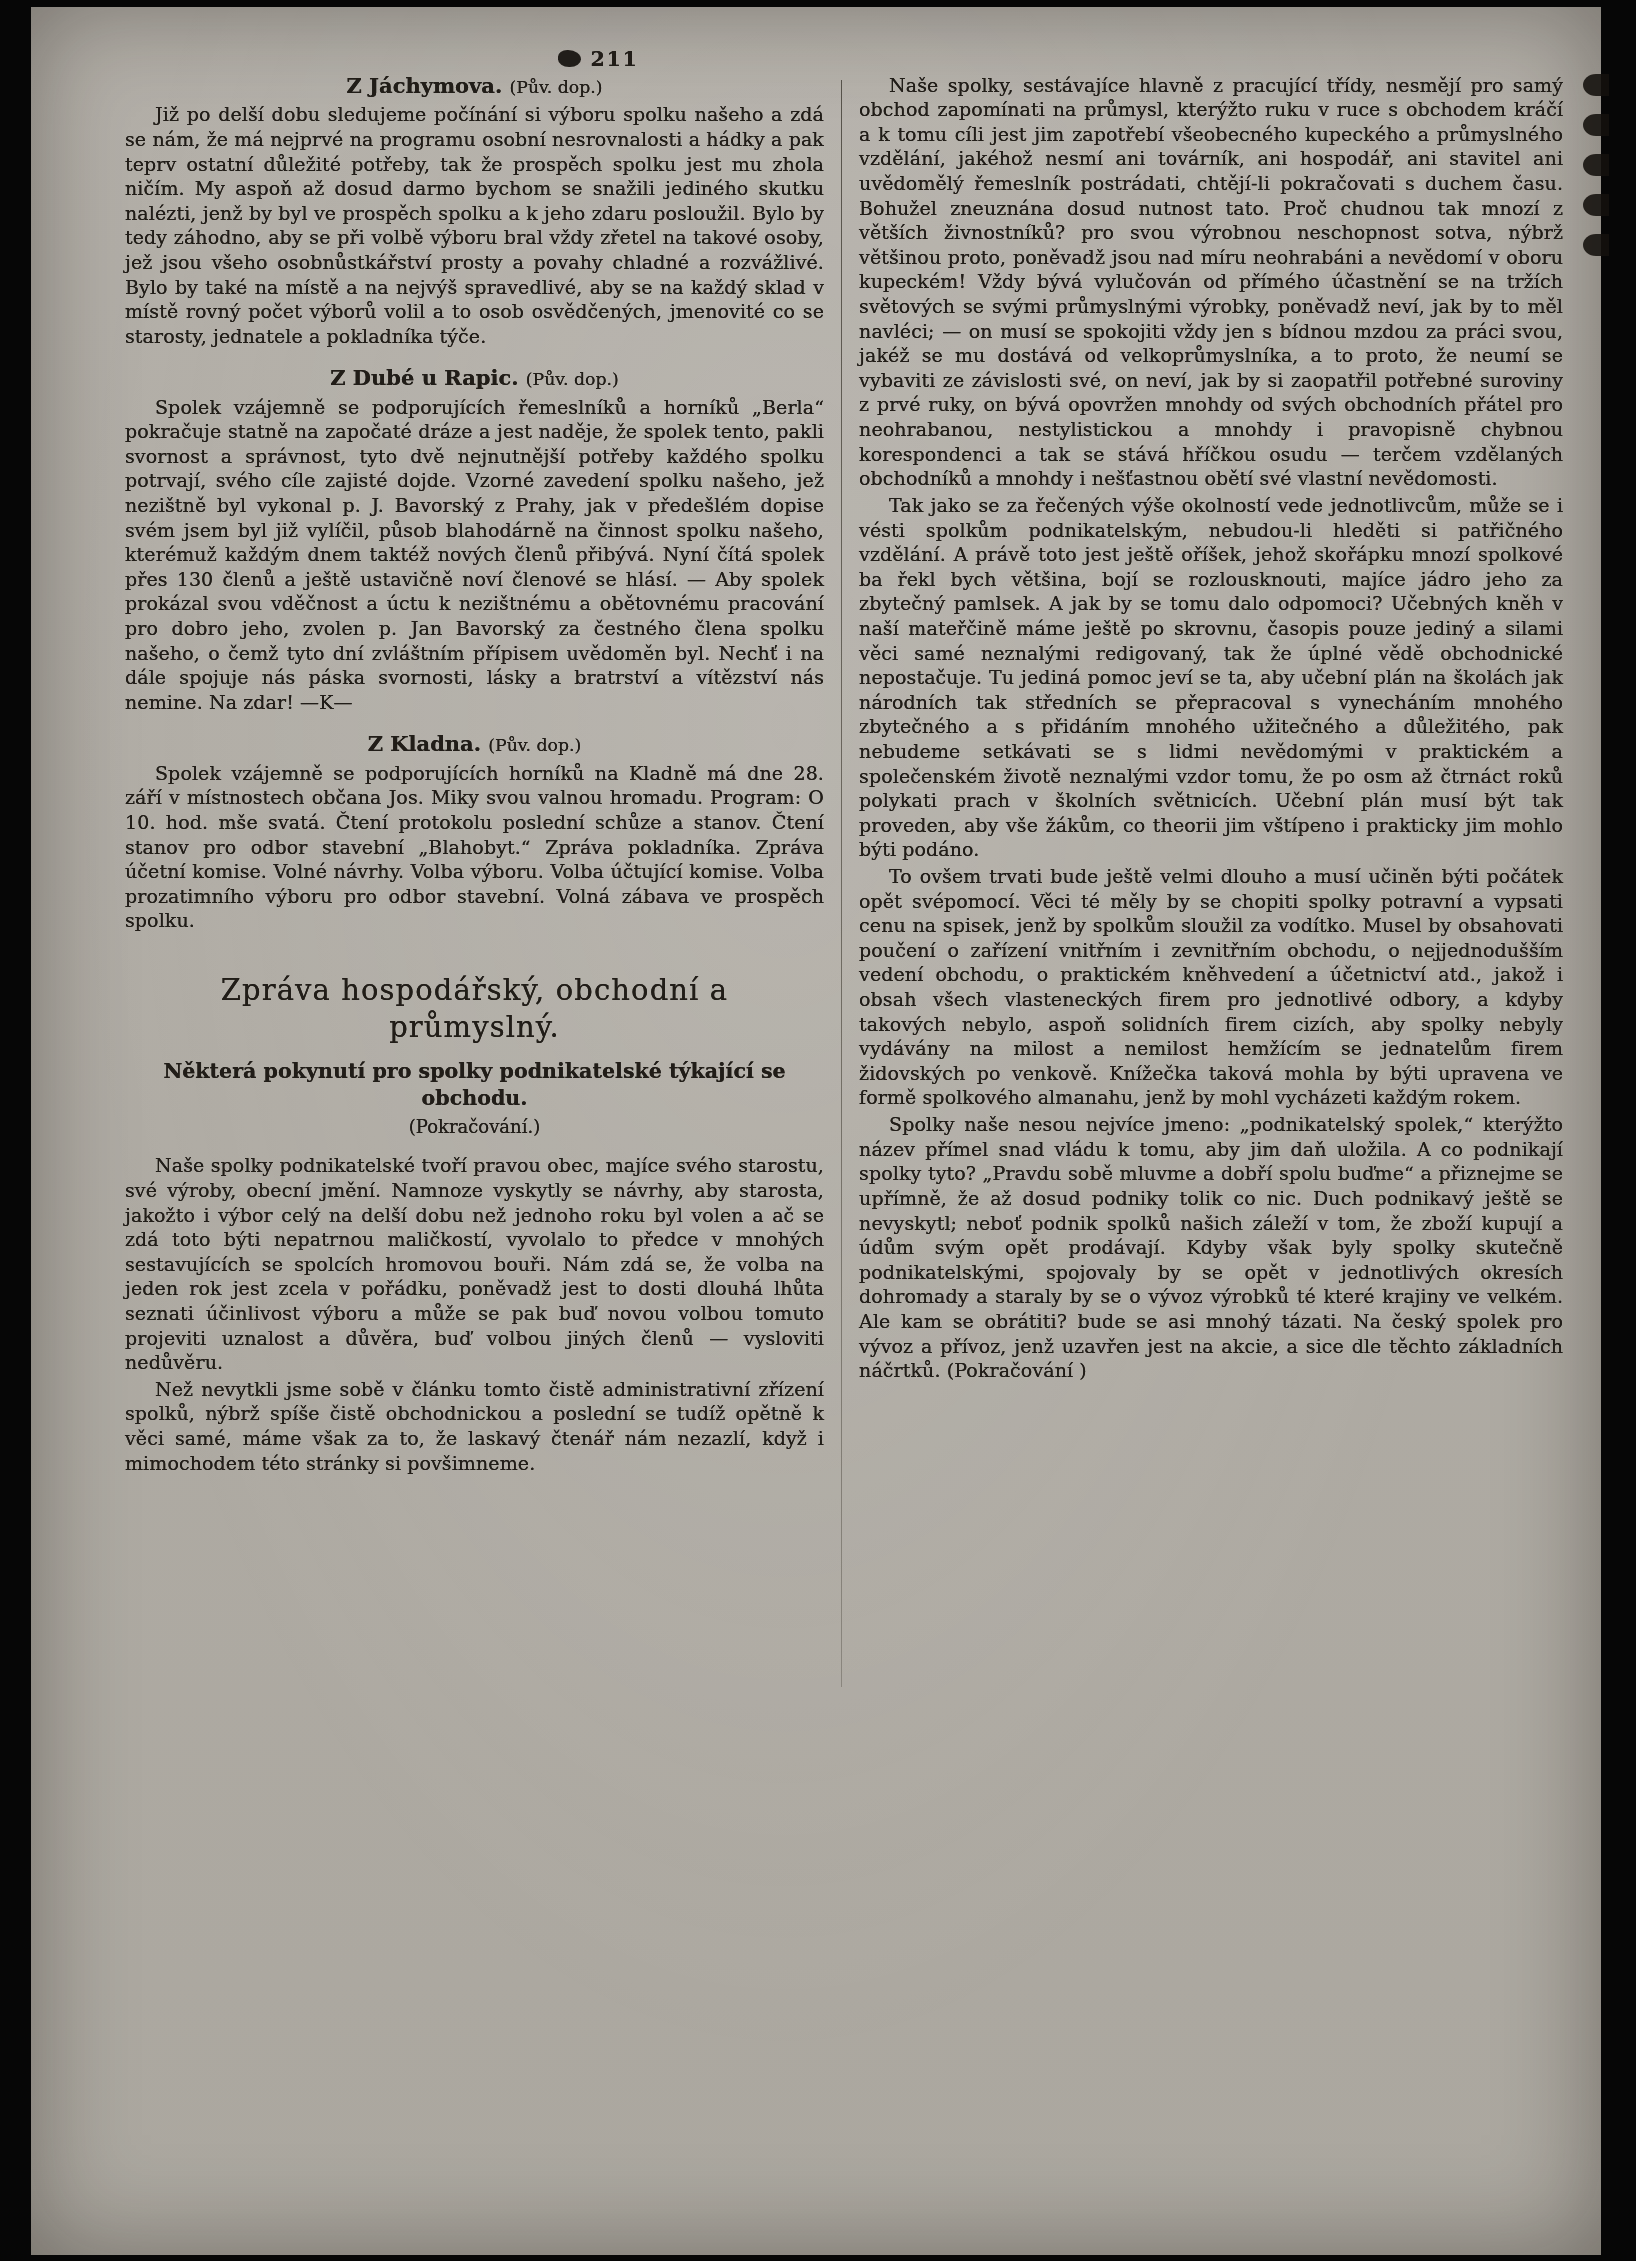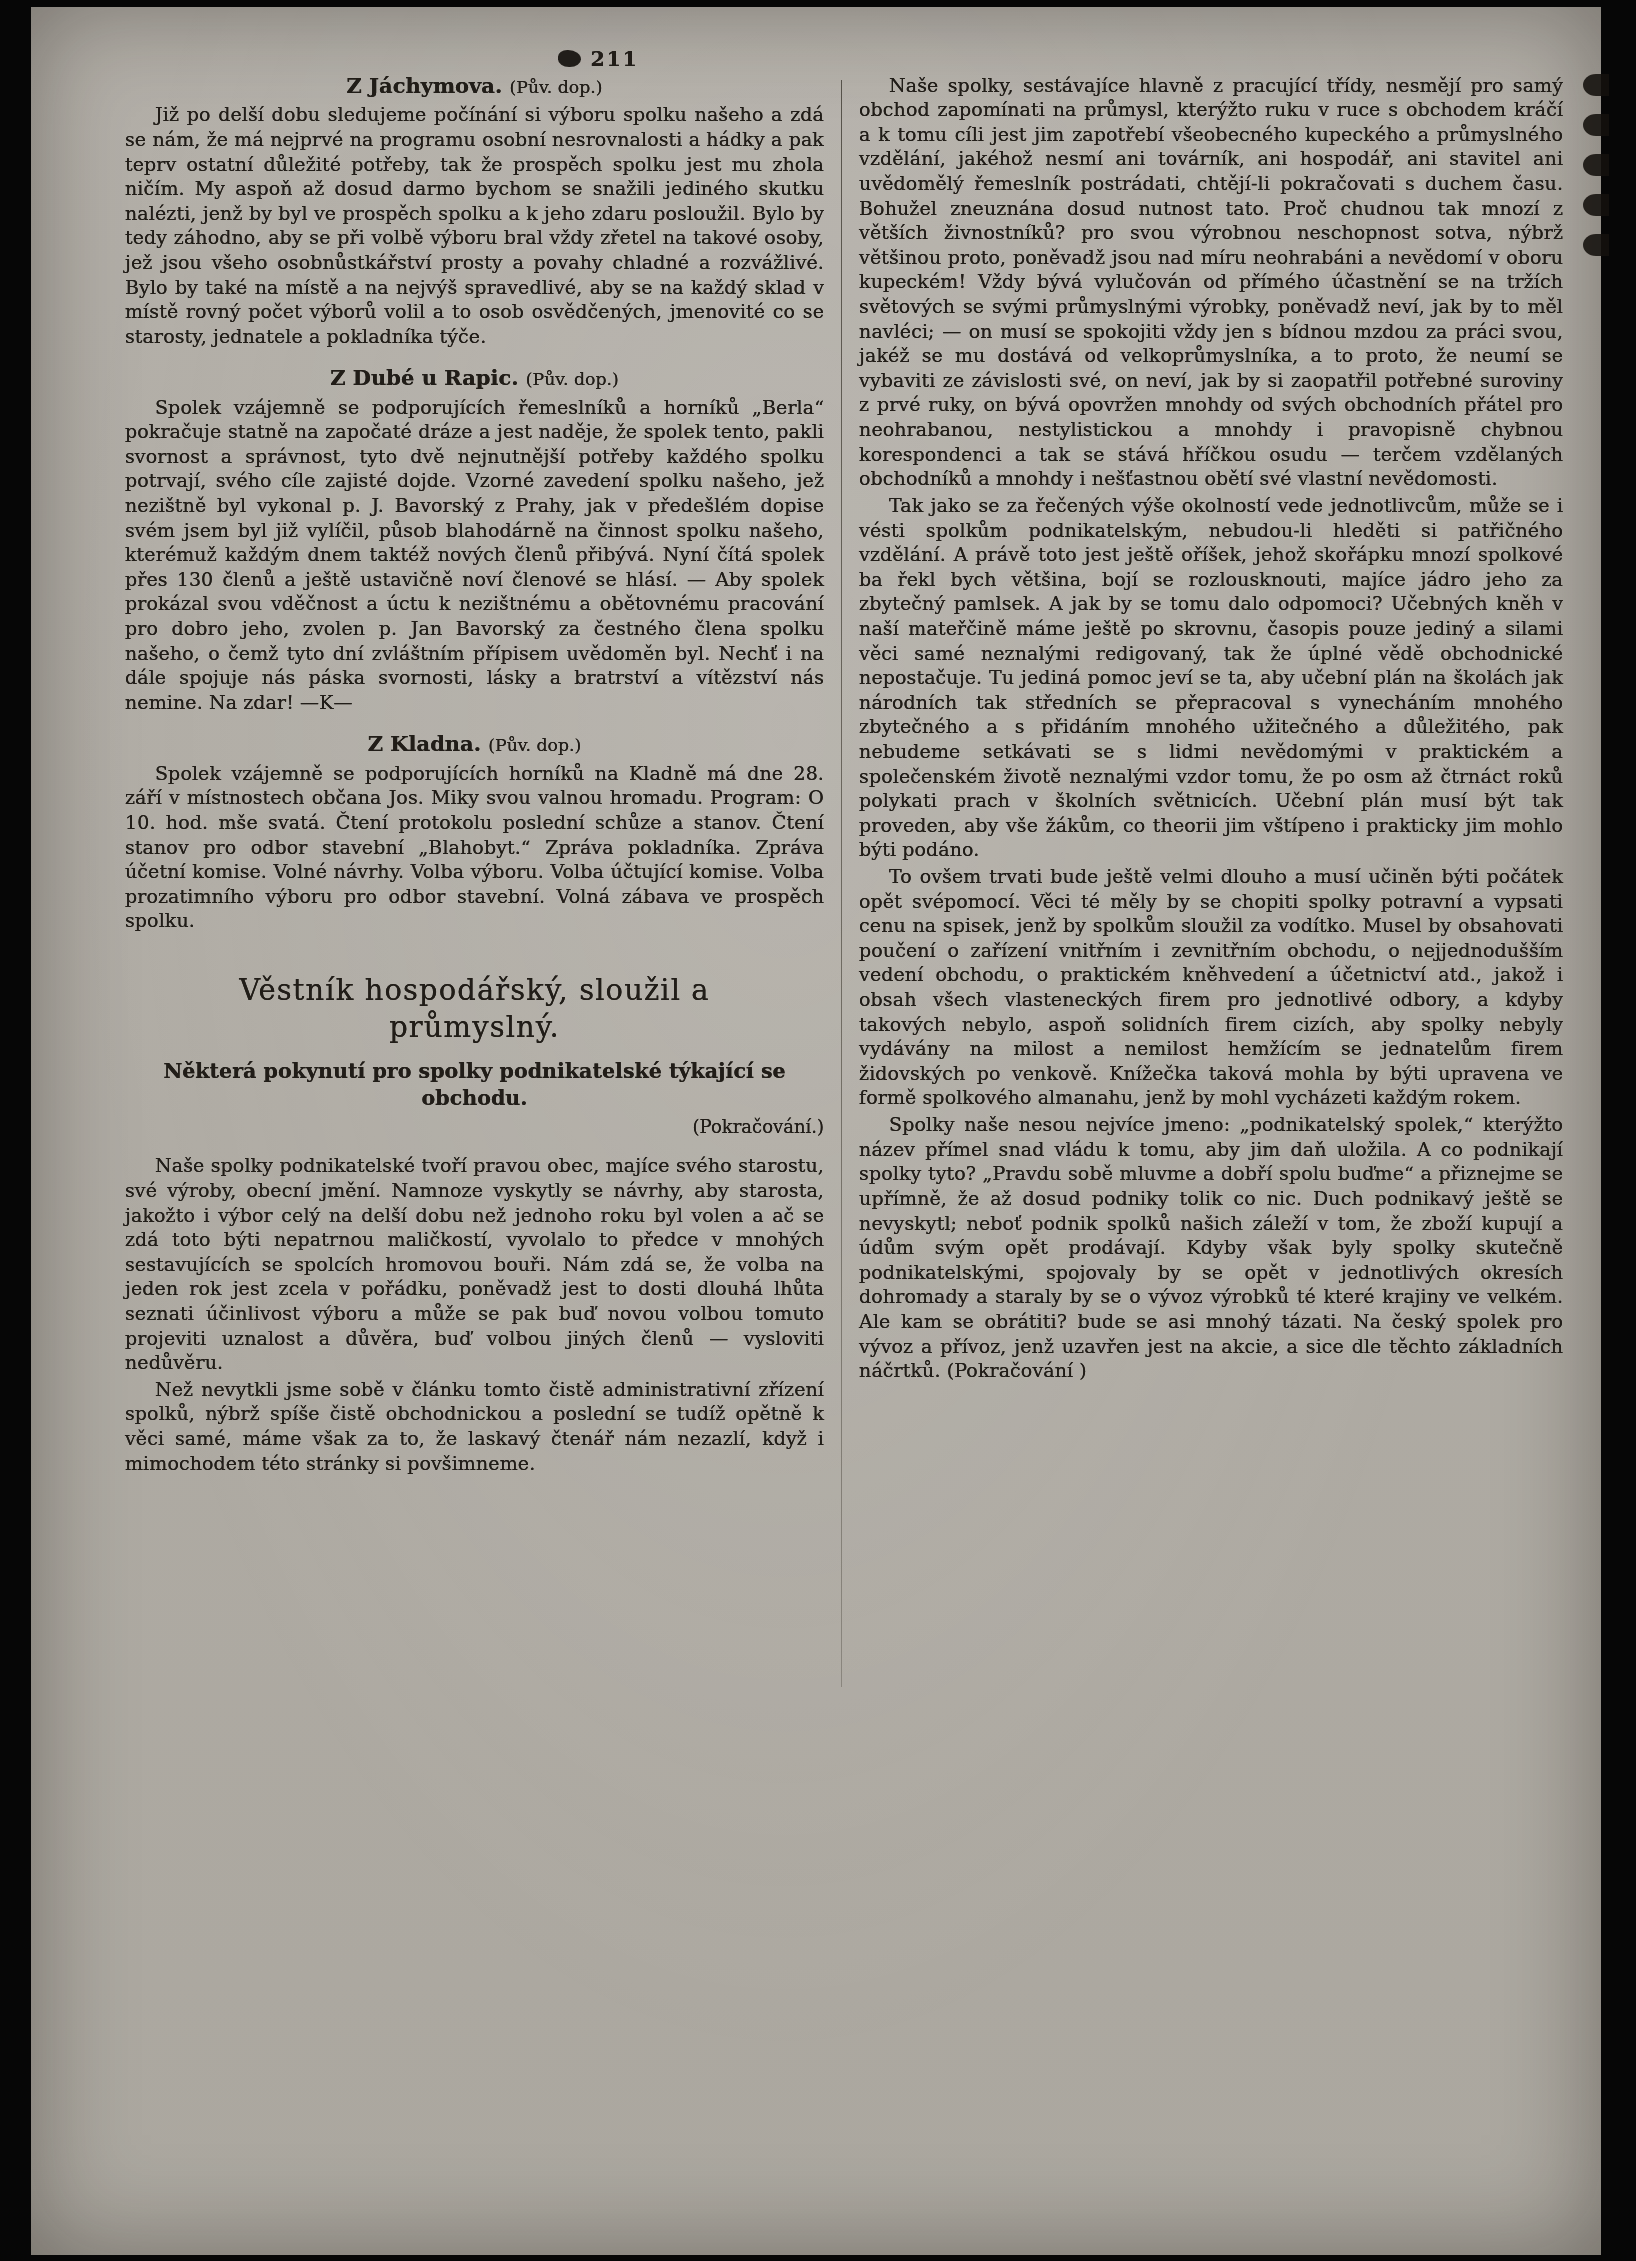--- a/index.html
+++ b/index.html
@@ -63,21 +63,21 @@
     text-align: center; line-height: 1.28;
     margin: 0 28px 12.3px 28px;
     text-shadow: 0 0 0.3px currentColor;
   }
   .section-subtitle {
     font-size: 20.6px; font-weight: bold; line-height: 1.28;
     text-align: center; margin: 0 16.7px 4.5px 16.7px;
     text-shadow: 0 0 0.3px currentColor;
   }
   .continuation {
-    text-align: right; font-size: 18px; margin: 0 0 16.7px 0;
+    text-align: center; font-size: 18px; margin: 0 0 16.7px 0;
     text-shadow: 0 0 0.3px currentColor;
   }
   .edge-mark {
     position: absolute; right: 27px;
     width: 26px; height: 22px;
     background: #14110d; border-radius: 50% 0 0 50%;
     opacity: .88; filter: blur(0.6px);
   }
 </style>
 </head>
@@ -112,21 +112,21 @@
 
       <article>
         <h2 class="art-head">
           <span>Z Kladna.</span>
           <span class="art-dateline">(Pův. dop.)</span>
         </h2>
         <p class="body-text">Spolek vzájemně se podporujících horníků na Kladně má dne 28. září v místnostech občana Jos. Miky svou valnou hromadu. Program: O 10. hod. mše svatá. Čtení protokolu poslední schůze a stanov. Čtení stanov pro odbor stavební „Blahobyt.“ Zpráva pokladníka. Zpráva účetní komise. Volné návrhy. Volba výboru. Volba účtující komise. Volba prozatimního výboru pro odbor stavební. Volná zábava ve prospěch spolku.</p>
       </article>
 
       <section class="vestnik">
-        <h1 class="section-title">Věstník hospodářský, sloužil a průmyslný.</h1>
+        <h1 class="section-title">Zpráva hospodářský, obchodní a průmyslný.</h1>
         <h3 class="section-subtitle">Některá pokynutí pro spolky podnikatelské týkající se obchodu.</h3>
         <div class="continuation">(Pokračování.)</div>
         <p class="body-text">Naše spolky podnikatelské tvoří pravou obec, majíce svého starostu, své výroby, obecní jmění. Namnoze vyskytly se návrhy, aby starosta, jakožto i výbor celý na delší dobu než jednoho roku byl volen a ač se zdá toto býti nepatrnou maličkostí, vyvolalo to předce v mnohých sestavujících se spolcích hromovou bouři. Nám zdá se, že volba na jeden rok jest zcela v pořádku, poněvadž jest to dosti dlouhá lhůta seznati účinlivost výboru a může se pak buď novou volbou tomuto projeviti uznalost a důvěra, buď volbou jiných členů — vysloviti nedůvěru.</p>
         <p class="body-text">Než nevytkli jsme sobě v článku tomto čistě administrativní zřízení spolků, nýbrž spíše čistě obchodnickou a poslední se tudíž opětně k věci samé, máme však za to, že laskavý čtenář nám nezazlí, když i mimochodem této stránky si povšimneme.</p>
       </section>
 
     </div>
 
     <div class="divider"></div>
 

